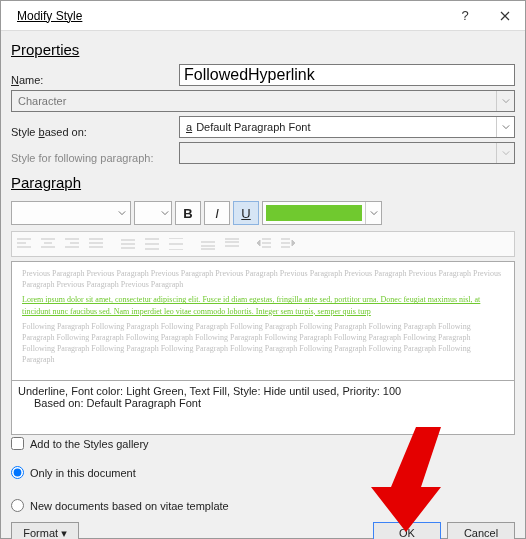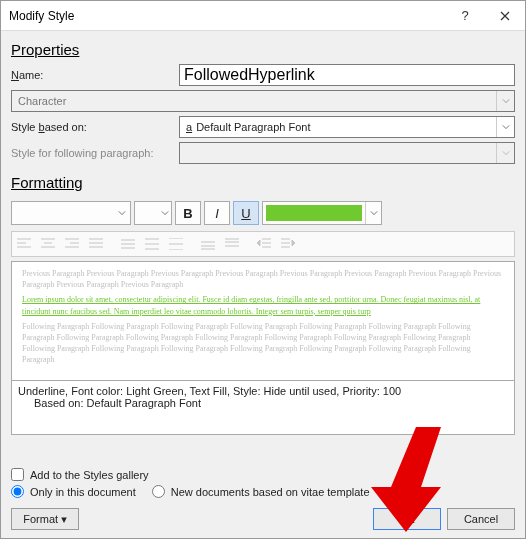--- a/index.html
+++ b/index.html
@@ -1,23 +1,23 @@
 <!DOCTYPE html>
 <html><head>
 <meta charset="utf-8">
 <style>
   * { box-sizing: border-box; font-family: "Segoe UI", Tahoma, sans-serif; }
   body { margin: 0; background: #fff; width: 526px; height: 539px; overflow: hidden; }
   .window { border: 1px solid #999; width: 526px; height: 539px; background: #f0f0f0; display: flex; flex-direction: column; }
   .titlebar { background: #fff; display: flex; align-items: center; height: 30px; border-bottom: 1px solid #ddd; }
-  .titlebar .title { flex: 1; padding-left: 8px; font-size: 12px; }
+  .titlebar .title { flex: 1; padding-left: 16px; font-size: 12px; text-decoration: underline; }
   .titlebar .btn { width: 40px; height: 30px; display: flex; align-items: center; justify-content: center; font-size: 13px; color: #333; }
   .body { padding: 8px 10px; flex: 1; display: flex; flex-direction: column; font-size: 11px; color: #222; }
   .section-label { font-size: 15px; margin: 2px 0 6px; color: #000; text-decoration: underline; }
-  .row { display: flex; align-items: center; margin-bottom: 4px; }
+  .row { display: flex; align-items: flex-end; margin-bottom: 4px; }
   .row .label { width: 168px; font-size: 11px; }
   .row .label .ul { text-decoration: underline; }
   .row .field { flex: 1; }
   input[type=text].txt { width: 100%; height: 22px; border: 1px solid #7a7a7a; background: #fff; padding: 0 4px; font-size: 16px; }
   .combo { width: 100%; height: 22px; border: 1px solid #7a7a7a; background: #fff; display: flex; align-items: center; padding-left: 6px; font-size: 11px; position: relative; }
   .combo.disabled { background: #f0f0f0; color: #777; }
   .combo .chev { position: absolute; right: 0; top: 0; width: 18px; height: 100%; display: flex; align-items: center; justify-content: center; border-left: 1px solid #ccc; }
   .combo .chev svg { width: 8px; height: 8px; }
   .formatting-row { display: flex; align-items: center; gap: 3px; margin: 4px 0 6px; }
   .fc { height: 24px; border: 1px solid #aaa; background: #fdfdfd; display: flex; align-items: center; justify-content: center; }
@@ -33,21 +33,21 @@
   .tgroup { display: flex; gap: 8px; }
   .ticon { width: 16px; height: 16px; display: flex; align-items: center; justify-content: center; opacity: 0.4; }
   .preview { border: 1px solid #aaa; background: #fff; height: 120px; padding: 6px 10px; overflow: hidden; font-size: 8px; line-height: 1.4; color: #bbb; }
   .preview .gray { color: #c0c0c0; font-family: Georgia, serif; }
   .preview .green { color: #70c92f; text-decoration: underline; font-family: Georgia, serif; margin: 4px 0; }
   .desc { border: 1px solid #aaa; border-top: none; background: #fff; height: 54px; padding: 4px 6px; font-size: 11px; }
   .arrow { position: absolute; left: 370px; top: 396px; pointer-events: none; }
   .bottom { margin-top: auto; }
   .chk-row { display: flex; align-items: center; gap: 4px; font-size: 11px; margin: 2px 0; }
   .chk-row input { margin: 0 2px 0 0; }
-  .radio-row { display: flex; gap: 16px; font-size: 11px; margin: 2px 0 8px; }
+  .radio-row { display: flex; gap: 16px; font-size: 11px; margin: 14px 0 8px; flex-direction: column; }
   .footer { display: flex; align-items: center; }
   .btnf { border: 1px solid #999; background: #e9e9e9; height: 22px; min-width: 68px; font-size: 11px; display: flex; align-items: center; justify-content: center; }
   .btnf.ok { border: 1px solid #3b82f6; }
   .spacer { flex: 1; }
   .label.disabled { color: #888; }
   .relpos { position: relative; }
 </style>
 </head>
 <body>
 
@@ -105,21 +105,21 @@
           <span></span>
           <span class="chev">
               <svg viewBox="0 0 10 10">
                 <path d="M1 3 L5 7 L9 3" fill="none" stroke="#aaa"></path>
               </svg>
             </span>
         </div>
       </div>
     </div>
 
-    <div class="section-label" style="margin-top:6px">Formatting</div>
+    <div class="section-label" style="margin-top:6px">Paragraph</div>
 
     <div class="formatting-row">
       <div class="fc sel">
           <span></span>
           <span class="chev">
             <svg width="8" height="8" viewBox="0 0 10 10">
               <path d="M1 3 L5 7 L9 3" fill="none" stroke="#555"></path>
             </svg>
           </span>
         </div>

